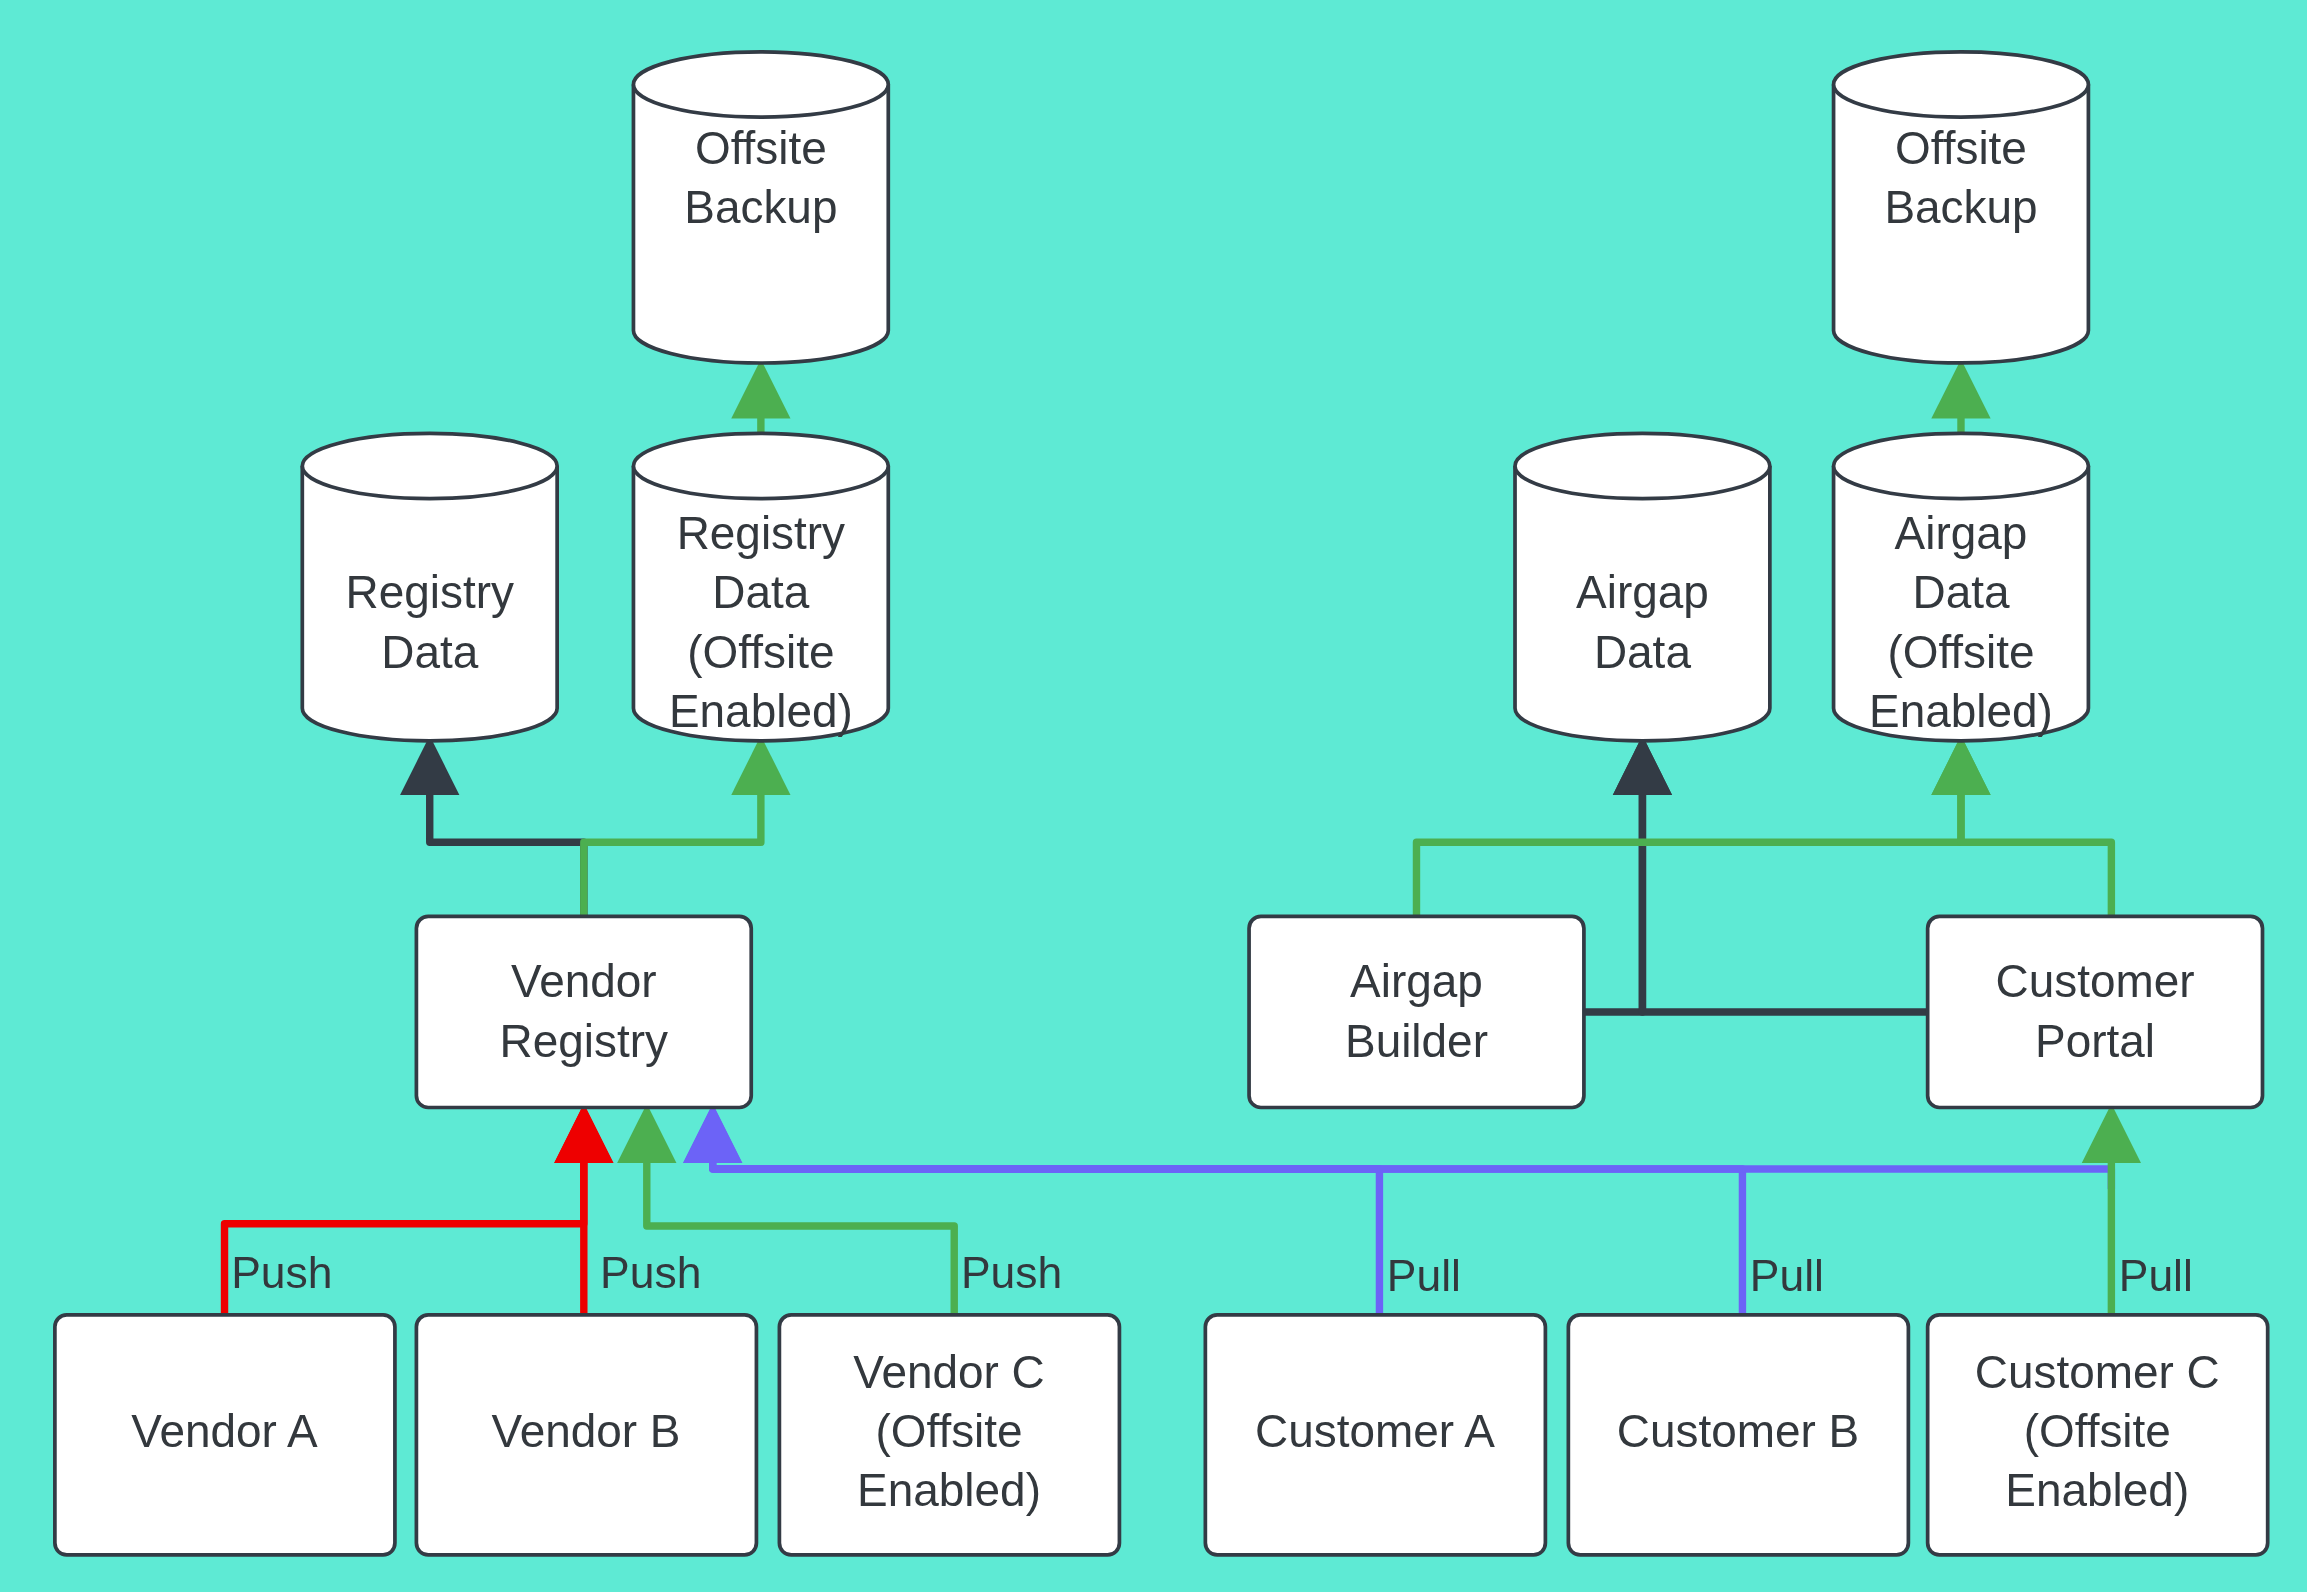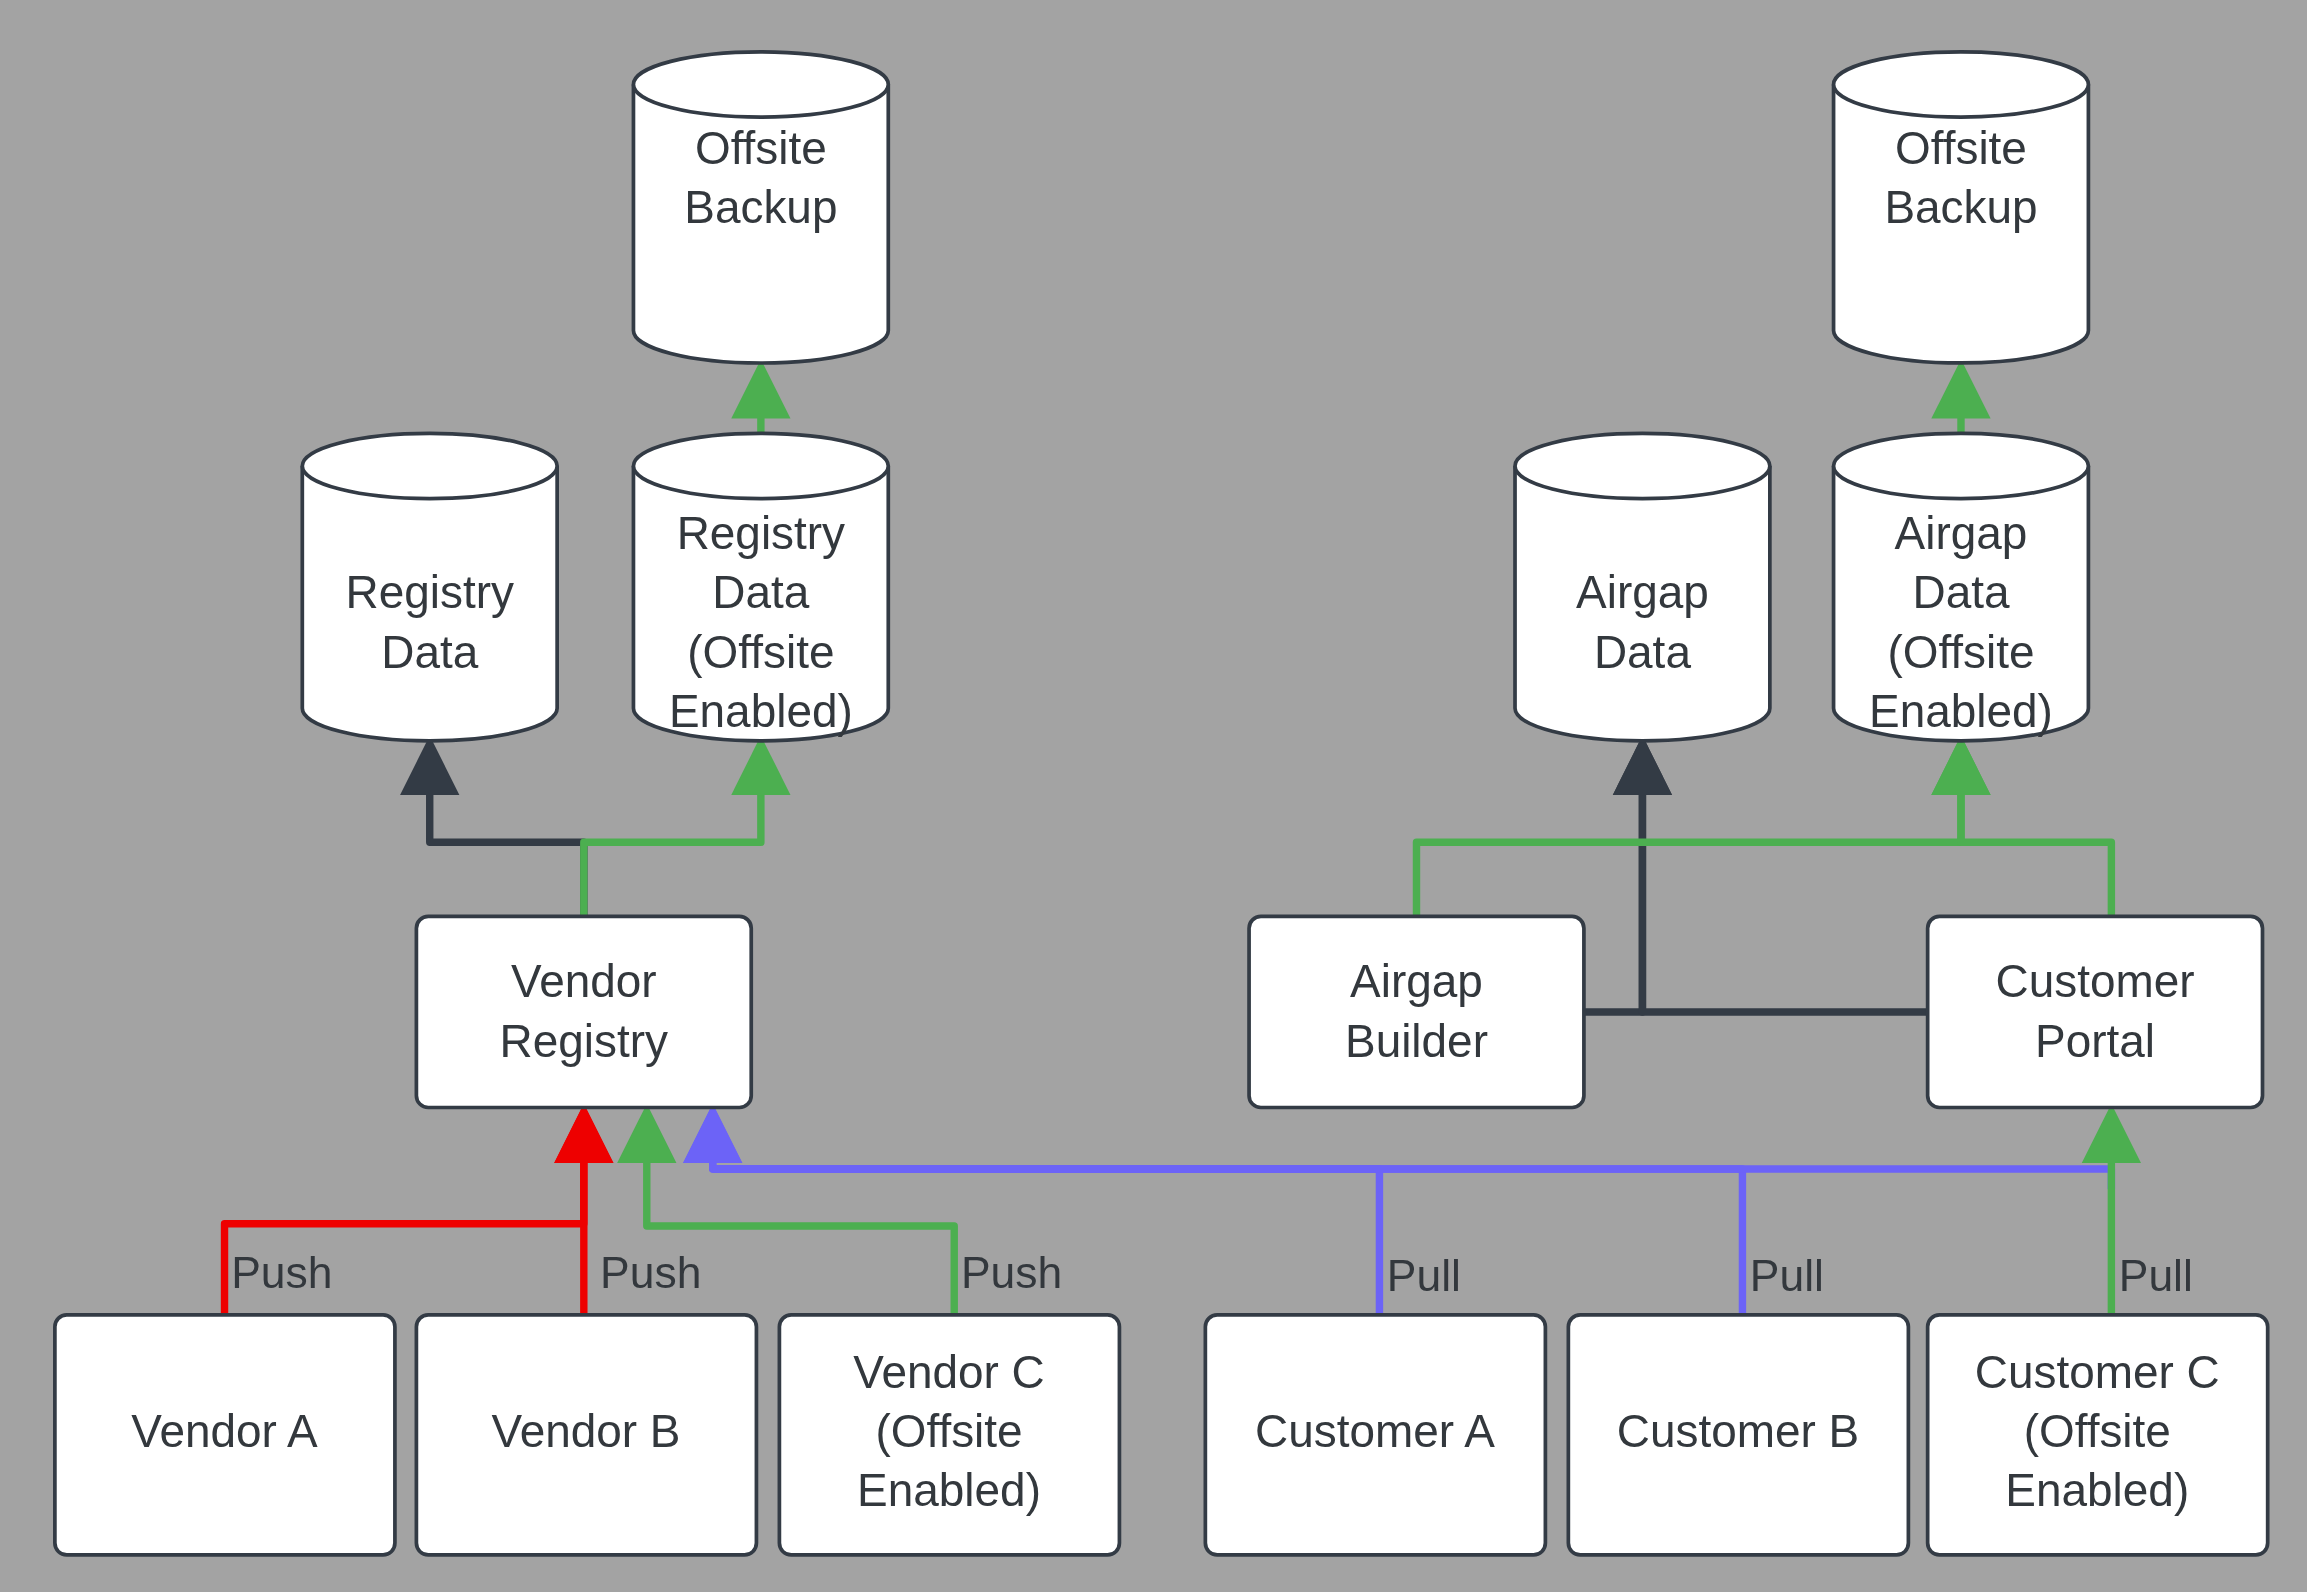--- a/index.html
+++ b/index.html
@@ -7,21 +7,21 @@
     padding: 0;
     background: #ffffff;
   }
   body {
     font-family: "Liberation Sans", sans-serif;
   }
   #diagram-root {
     position: relative;
     width: 2307px;
     height: 1592px;
-    background: #a3a3a3;
+    background: #5eead4;
     overflow: hidden;
   }
   svg.canvas {
     position: absolute;
     top: 0;
     left: 0;
     width: 2307px;
     height: 1592px;
   }
   .node-shape {

